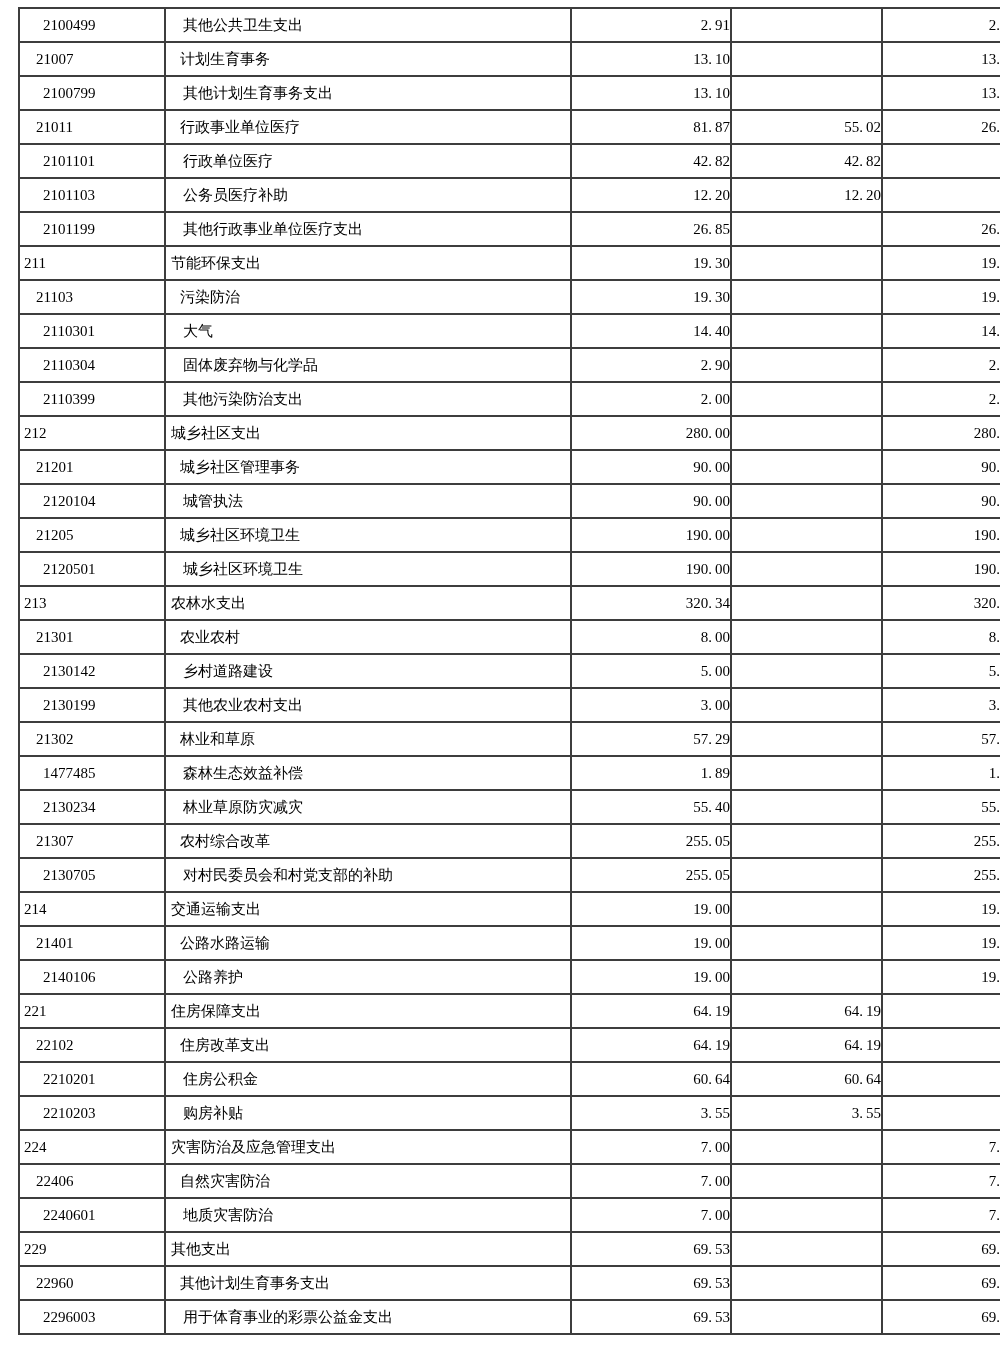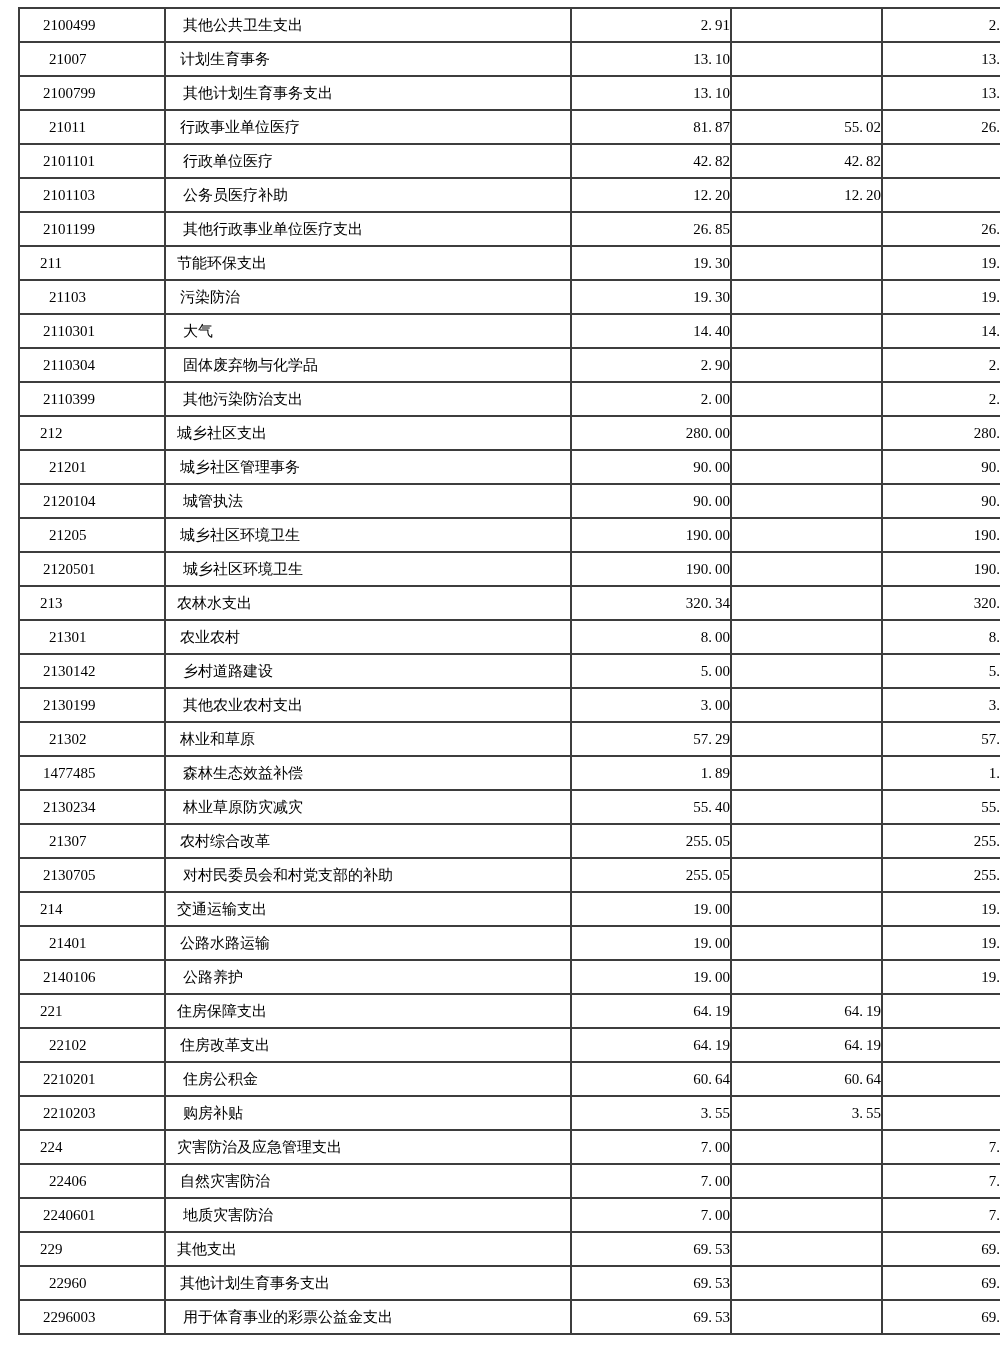--- a/index.html
+++ b/index.html
@@ -37,24 +37,24 @@
   }
   td.col-code  { width: 121px; }
   td.col-name  { width: 387px; }
   td.col-num1  { width: 158px; }
   td.col-num2  { width: 149px; }
   td.col-num3  { width: 135px; }
   td.num {
     text-align: right;
     padding-right: 6px;
   }
-  tr.level-1 td.col-code { padding-left: 20px; }
-  tr.level-2 td.col-code { padding-left: 29px; }
+  tr.level-1 td.col-code { padding-left: 4px; }
+  tr.level-2 td.col-code { padding-left: 16px; }
   tr.level-3 td.col-code { padding-left: 23px; }
-  tr.level-1 td.col-name { padding-left: 11px; }
+  tr.level-1 td.col-name { padding-left: 5px; }
   tr.level-2 td.col-name { padding-left: 14px; margin-top: 40px; }
   tr.level-3 td.col-name { padding-left: 17px; }
 </style>
 </head>
 <body>
 
 <div class="table-wrap">
   <table class="budget">
     <tbody>
         <tr class="level-3">

